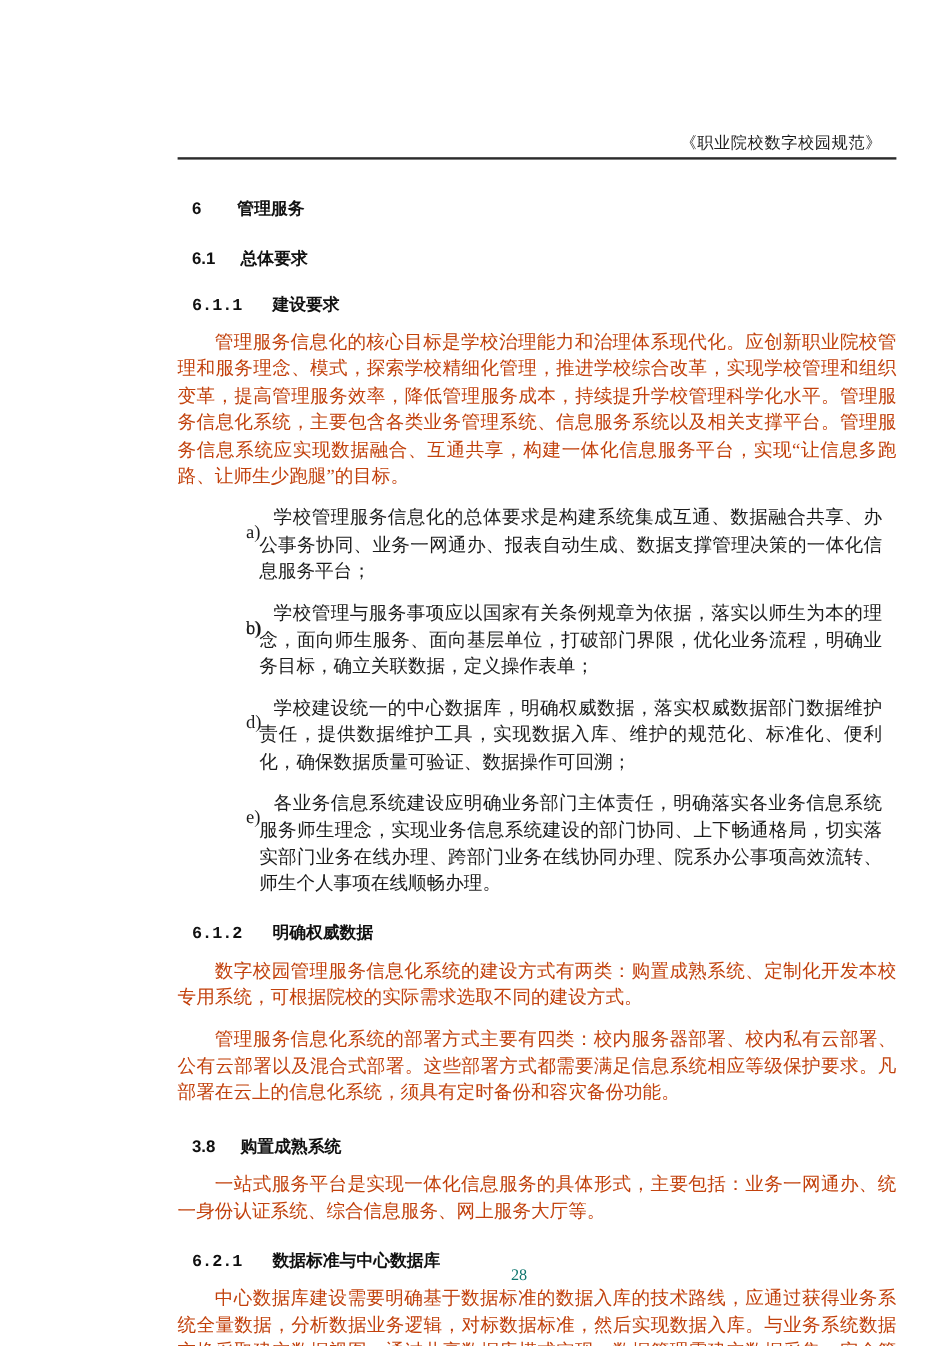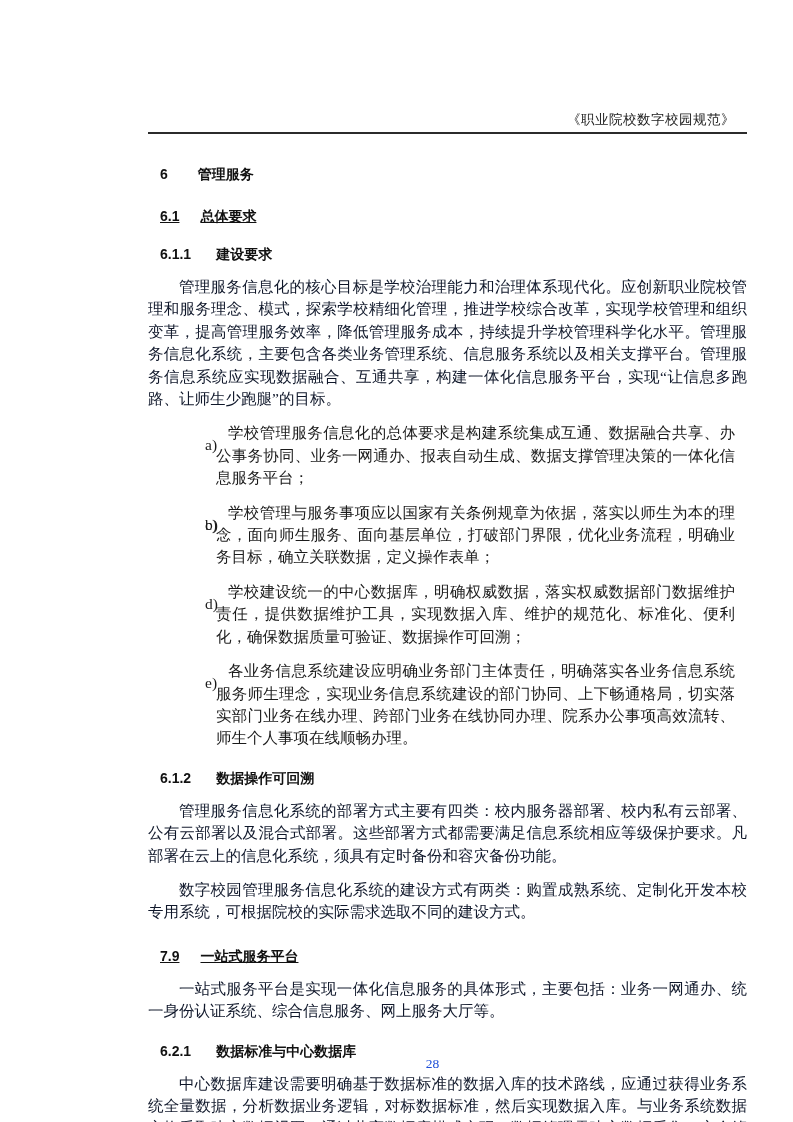--- a/index.html
+++ b/index.html
@@ -39,34 +39,34 @@
   }
 
   
   .h1, .h2, .h3 {
     font-family: "Liberation Sans", "DejaVu Sans", sans-serif;
     font-weight: bold;
     font-size: 14px;
     color: #111;
   }
   .h1 { margin-top: 32px; }
-  .h2 { margin-top: 24px; text-decoration: underline; }
-  .h3 { margin-top: 20px; }
+  .h2 { margin-top: 24px; }
+  .h3 { margin-top: 20px; font-family: Liberation Mono, monospace; }
   .h1 .sec-num { margin-right: 18px; font-weight: bold; }
   .h2 .sec-num { margin-right: 9px;  font-weight: bold; }
   .h3 .sec-num { margin-right: 13px; font-weight: bold; }
 
   
   .para {
     margin-top: 10px;
     font-size: 15.5px;
     line-height: 22.4px;
     text-align: justify;
     text-indent: 2em;
-    color: #0f172a;
+    color: #c2410c;
   }
   .para.tight { margin-top: 8px; }
 
   
   .alpha-list {
     margin-top: 2px;
   }
   .alpha-item {
     position: relative;
     padding-left: 56px;
@@ -84,21 +84,21 @@
   
   .page-footer {
     position: absolute;
     left: 0;
     right: 0;
     bottom: 74px;
     text-align: center;
   }
   .page-footer .page-number {
     font-size: 13.5px;
-    color: #1d4ed8;
+    color: #0f766e;
   }
 </style>
 </head>
 <body>
 
 <div class="page">
   <div class="content">
 
     <div class="running-header">
       <span class="doc-title">《职业院校数字校园规范》</span>
@@ -134,28 +134,28 @@
         <span class="alpha-label">d)</span>
         <span>学校建设统一的中心数据库，明确权威数据，落实权威数据部门数据维护责任，提供数据维护工具，实现数据入库、维护的规范化、标准化、便利化，确保数据质量可验证、数据操作可回溯；</span>
       </div>
       <div class="alpha-item">
         <span class="alpha-label">e)</span>
         <span>各业务信息系统建设应明确业务部门主体责任，明确落实各业务信息系统服务师生理念，实现业务信息系统建设的部门协同、上下畅通格局，切实落实部门业务在线办理、跨部门业务在线协同办理、院系办公事项高效流转、师生个人事项在线顺畅办理。</span>
       </div>
     </div>
 
     <div class="h3">
-      <span class="sec-num">6.1.2</span><span>数据操作可回溯</span>
+      <span class="sec-num">6.1.2</span><span>明确权威数据</span>
     </div>
 
+    <p class="para">数字校园管理服务信息化系统的建设方式有两类：购置成熟系统、定制化开发本校专用系统，可根据院校的实际需求选取不同的建设方式。</p>
     <p class="para tight">管理服务信息化系统的部署方式主要有四类：校内服务器部署、校内私有云部署、公有云部署以及混合式部署。这些部署方式都需要满足信息系统相应等级保护要求。凡部署在云上的信息化系统，须具有定时备份和容灾备份功能。</p>
-    <p class="para">数字校园管理服务信息化系统的建设方式有两类：购置成熟系统、定制化开发本校专用系统，可根据院校的实际需求选取不同的建设方式。</p>
 
     <div class="h2">
-      <span class="sec-num">7.9</span><span>一站式服务平台</span>
+      <span class="sec-num">3.8</span><span>购置成熟系统</span>
     </div>
 
     <p class="para">一站式服务平台是实现一体化信息服务的具体形式，主要包括：业务一网通办、统一身份认证系统、综合信息服务、网上服务大厅等。</p>
 
     <div class="h3">
       <span class="sec-num">6.2.1</span><span>数据标准与中心数据库</span>
     </div>
 
     <p class="para tight">中心数据库建设需要明确基于数据标准的数据入库的技术路线，应通过获得业务系统全量数据，分析数据业务逻辑，对标数据标准，然后实现数据入库。与业务系统数据交换采取建立数据视图、通过共享数据库模式实现。数据管理需建立数据采集、安全管理、使用、操作审计、更新、销毁以及隐私保护等管理制度。</p>
 

